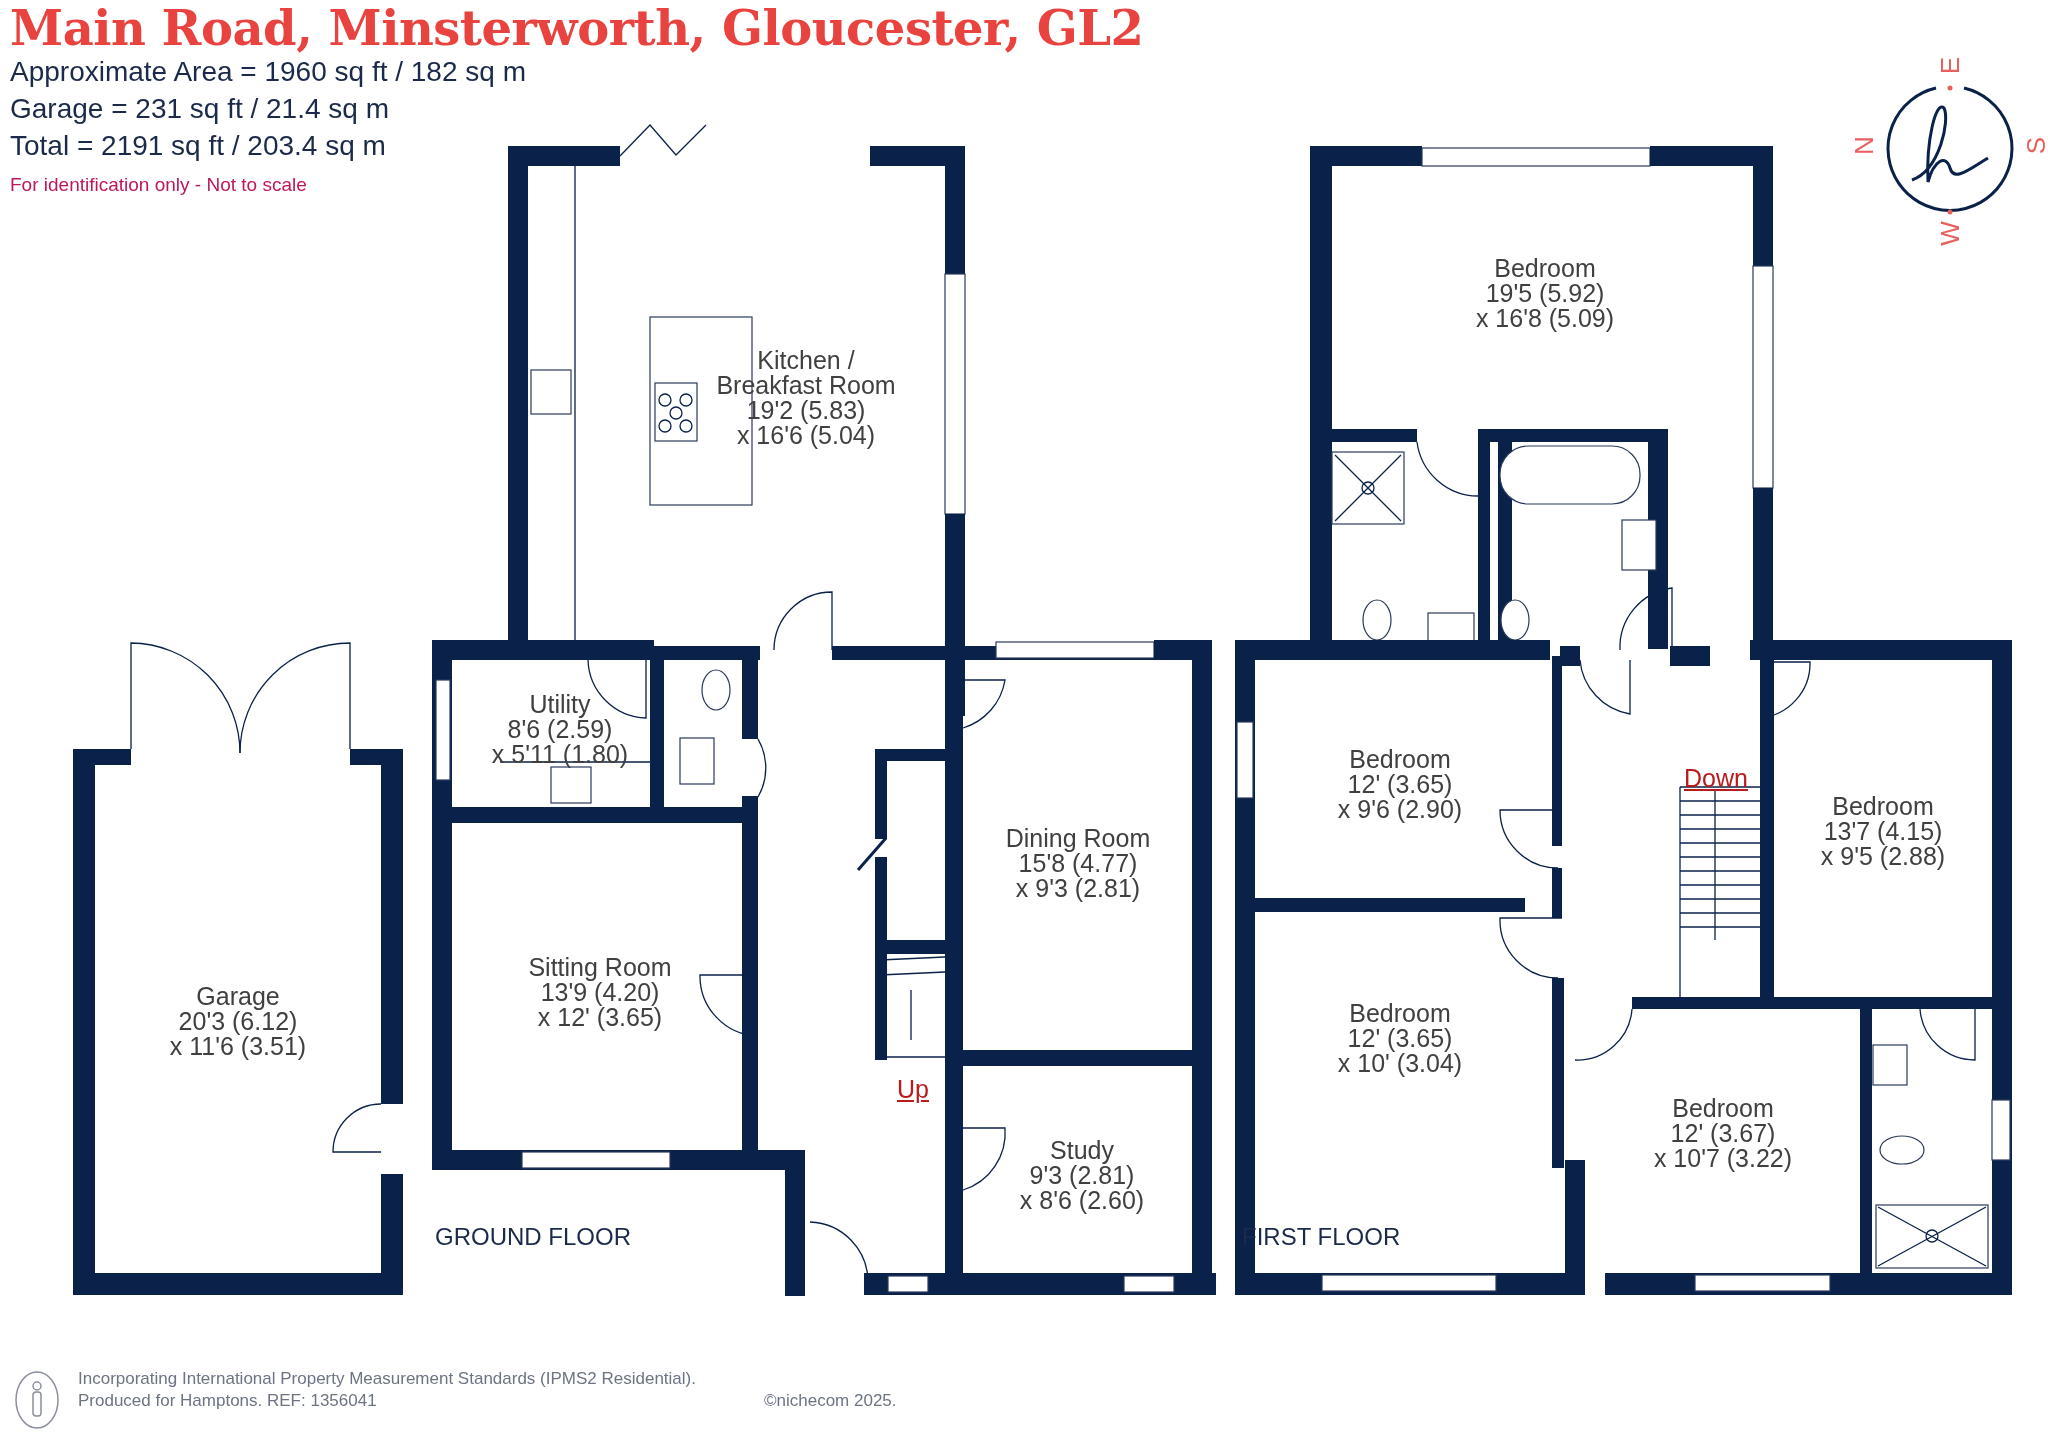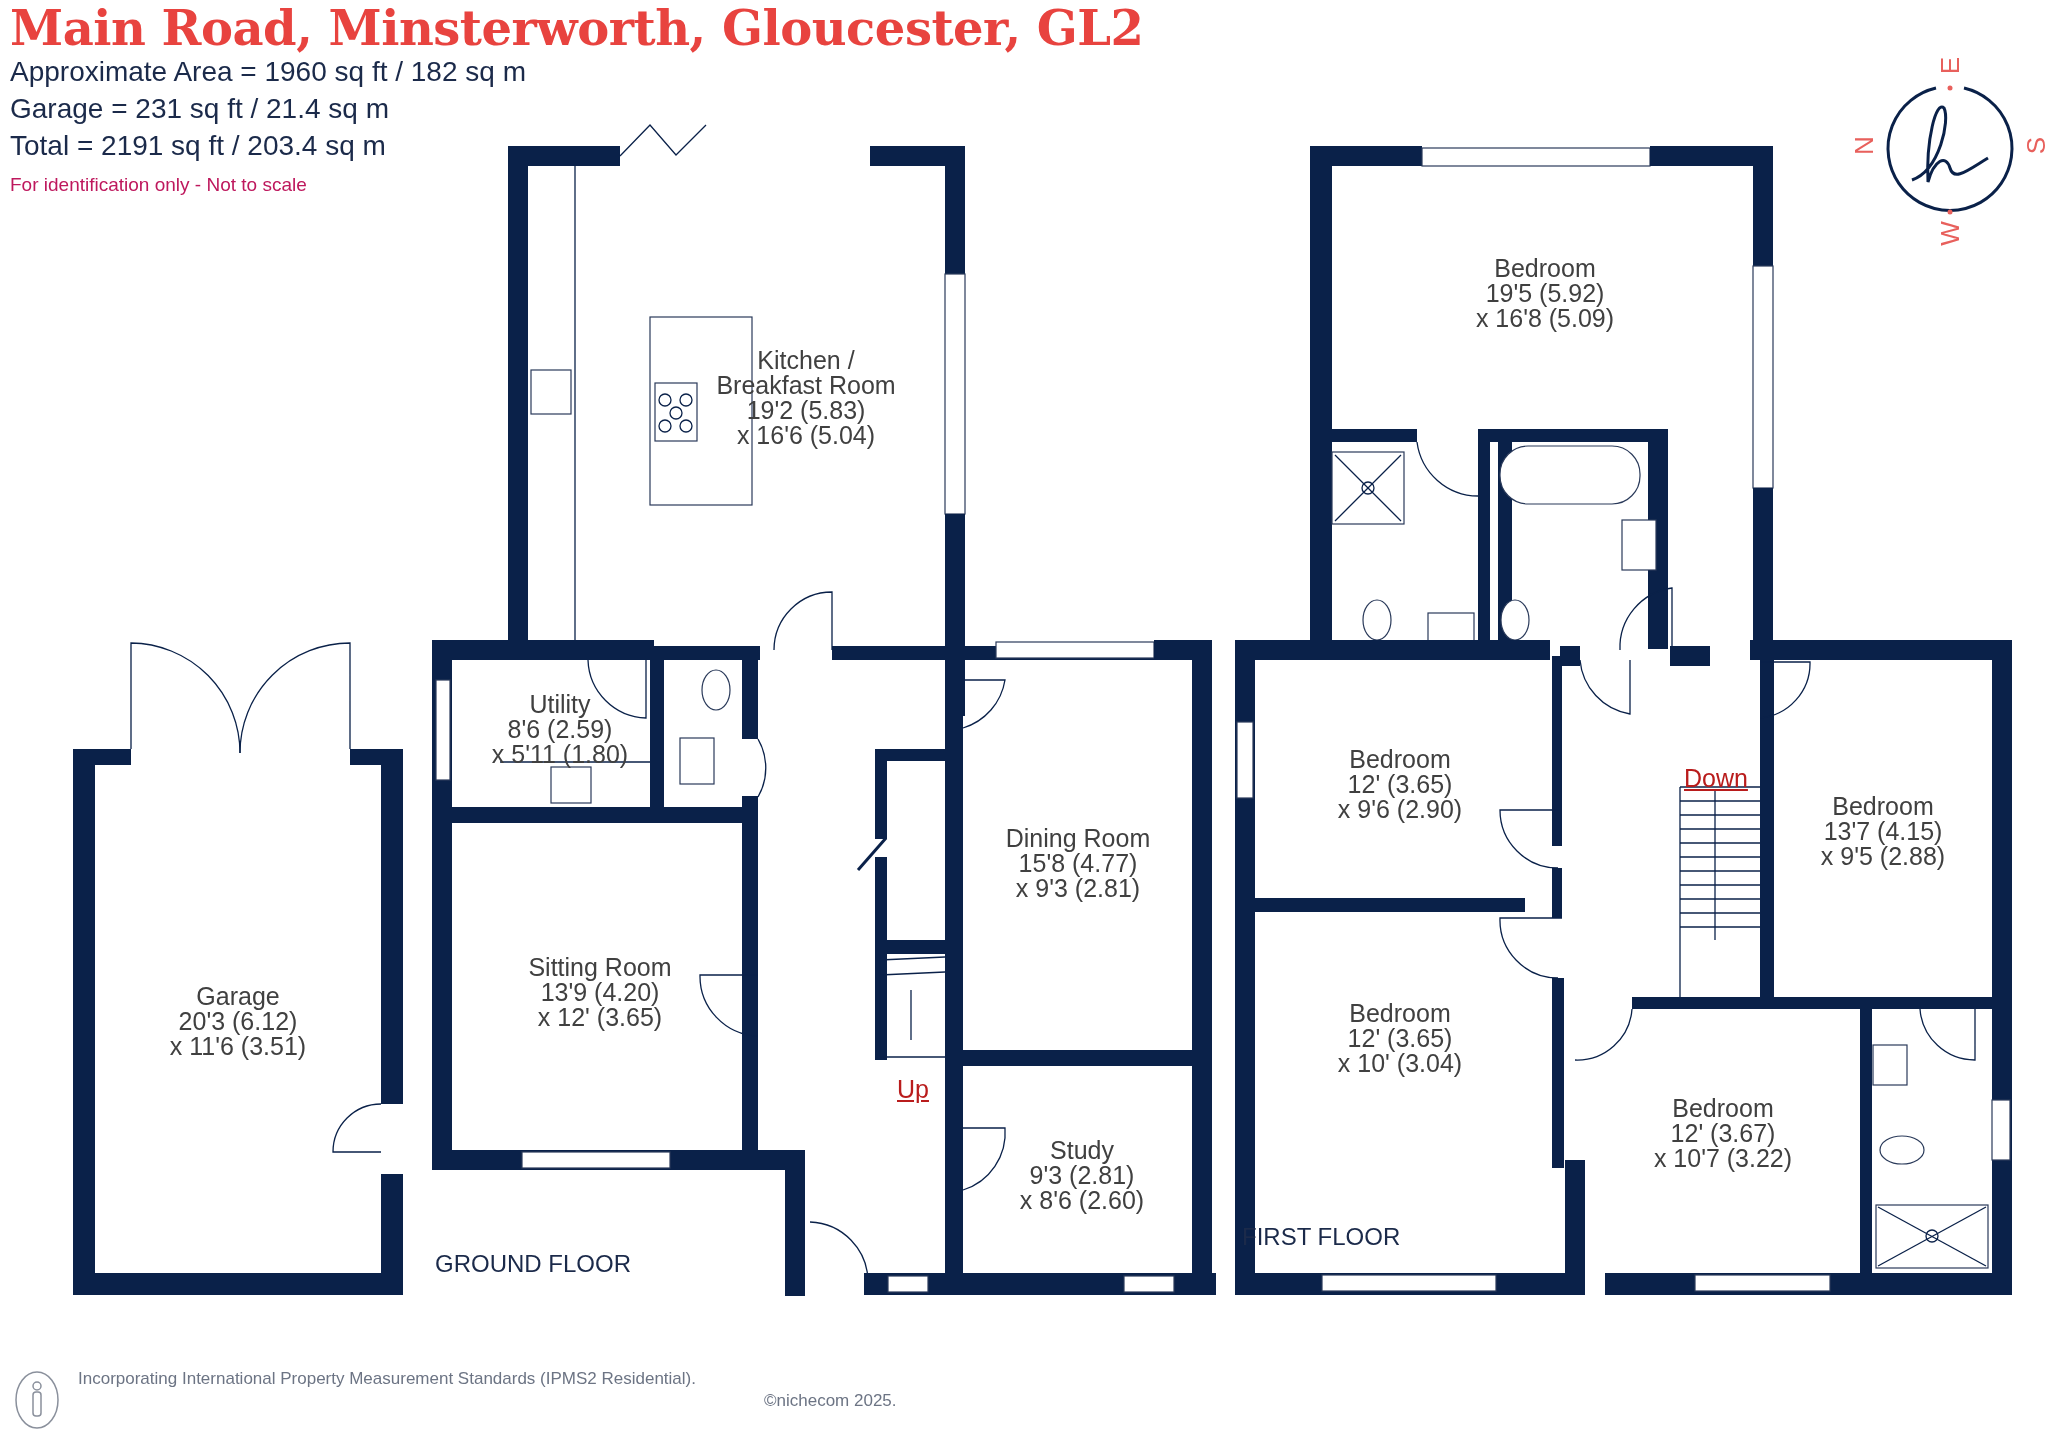--- a/index.html
+++ b/index.html
@@ -238,21 +238,21 @@
   <div>Study</div>
   <div>9'3 (2.81)</div>
   <div>x 8'6 (2.60)</div>
 </div>
 <div class="room" style="left:238px; top:984px;">
   <div>Garage</div>
   <div>20'3 (6.12)</div>
   <div>x 11'6 (3.51)</div>
 </div>
 <div class="stair-label" style="left:897px; top:1075px;">Up</div>
-<div class="floor-label" style="left:435px; top:1223px;margin-top:27px;">GROUND FLOOR</div>
+<div class="floor-label" style="left:435px; top:1223px;">GROUND FLOOR</div>
 
 <div class="room" style="left:1545px; top:256px;">
   <div>Bedroom</div>
   <div>19'5 (5.92)</div>
   <div>x 16'8 (5.09)</div>
 </div>
 <div class="room" style="left:1400px; top:747px;">
   <div>Bedroom</div>
   <div>12' (3.65)</div>
   <div>x 9'6 (2.90)</div>
@@ -275,14 +275,15 @@
 <div class="stair-label" style="left:1684px; top:764px;">Down</div>
 <div class="floor-label" style="left:1233px; top:1223px;margin-left:9px;">FIRST FLOOR</div>
 
 <svg class="person-icon" viewBox="0 0 46 60">
   <ellipse cx="23" cy="30" rx="21" ry="28" fill="none" stroke="#8a909c" stroke-width="1.5"></ellipse>
   <circle cx="23" cy="16" r="4" fill="none" stroke="#8a909c" stroke-width="1.5"></circle>
   <rect x="19" y="22" width="8" height="24" rx="3" fill="none" stroke="#8a909c" stroke-width="1.5"></rect>
 </svg>
 <div class="footer">
   <div>Incorporating International Property Measurement Standards (IPMS2 Residential).</div>
+  <div>Produced for Hamptons.  REF:  1356041</div>
   <div class="copy">©nichecom 2025.</div>
 </div>
 
 </body></html>

